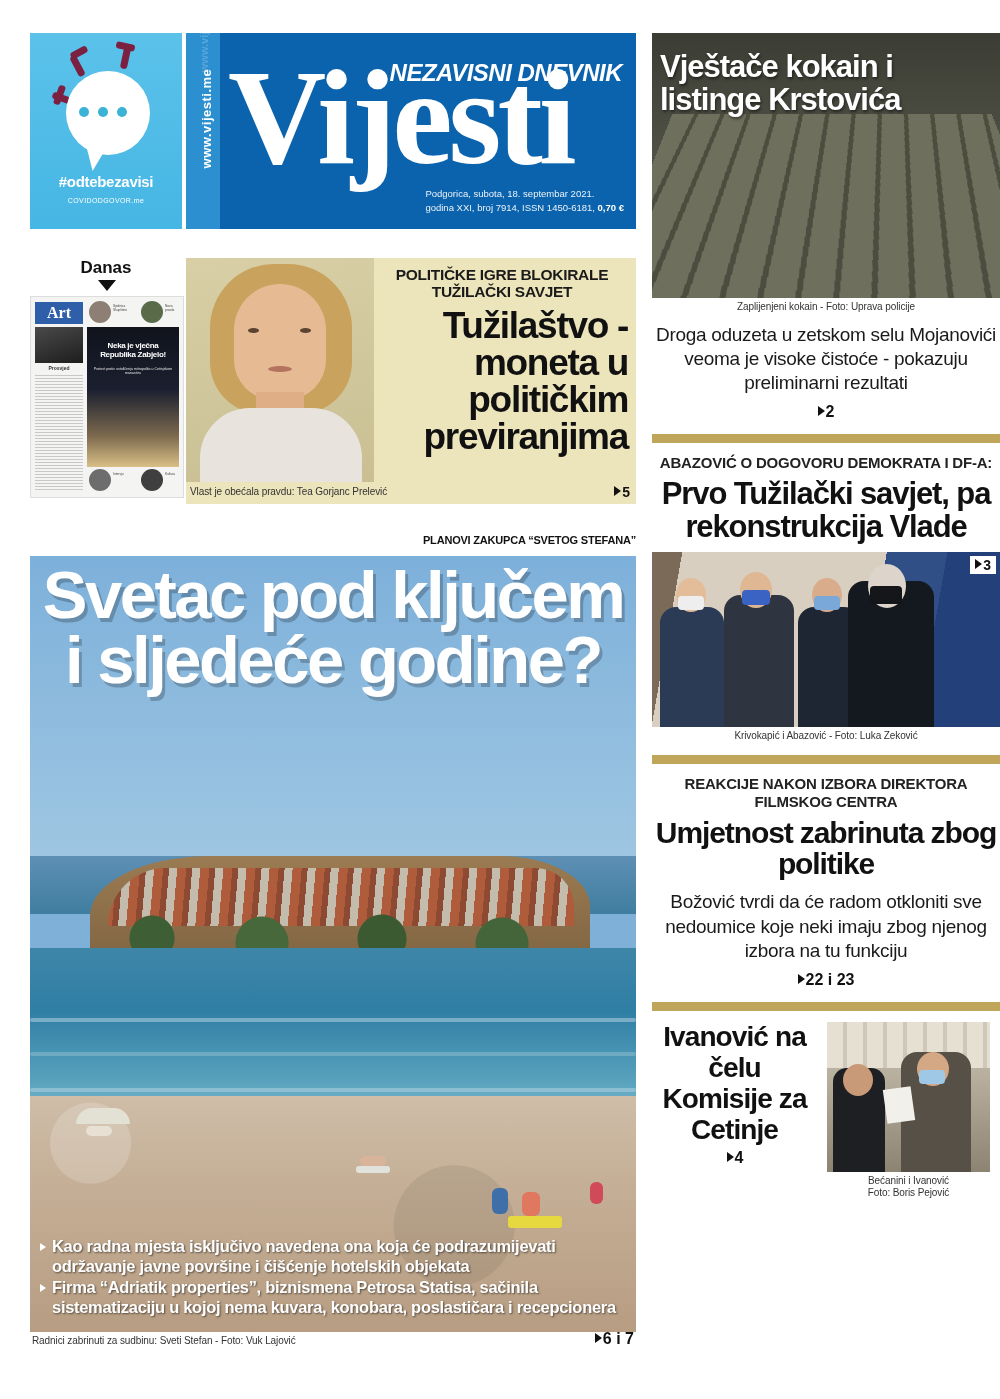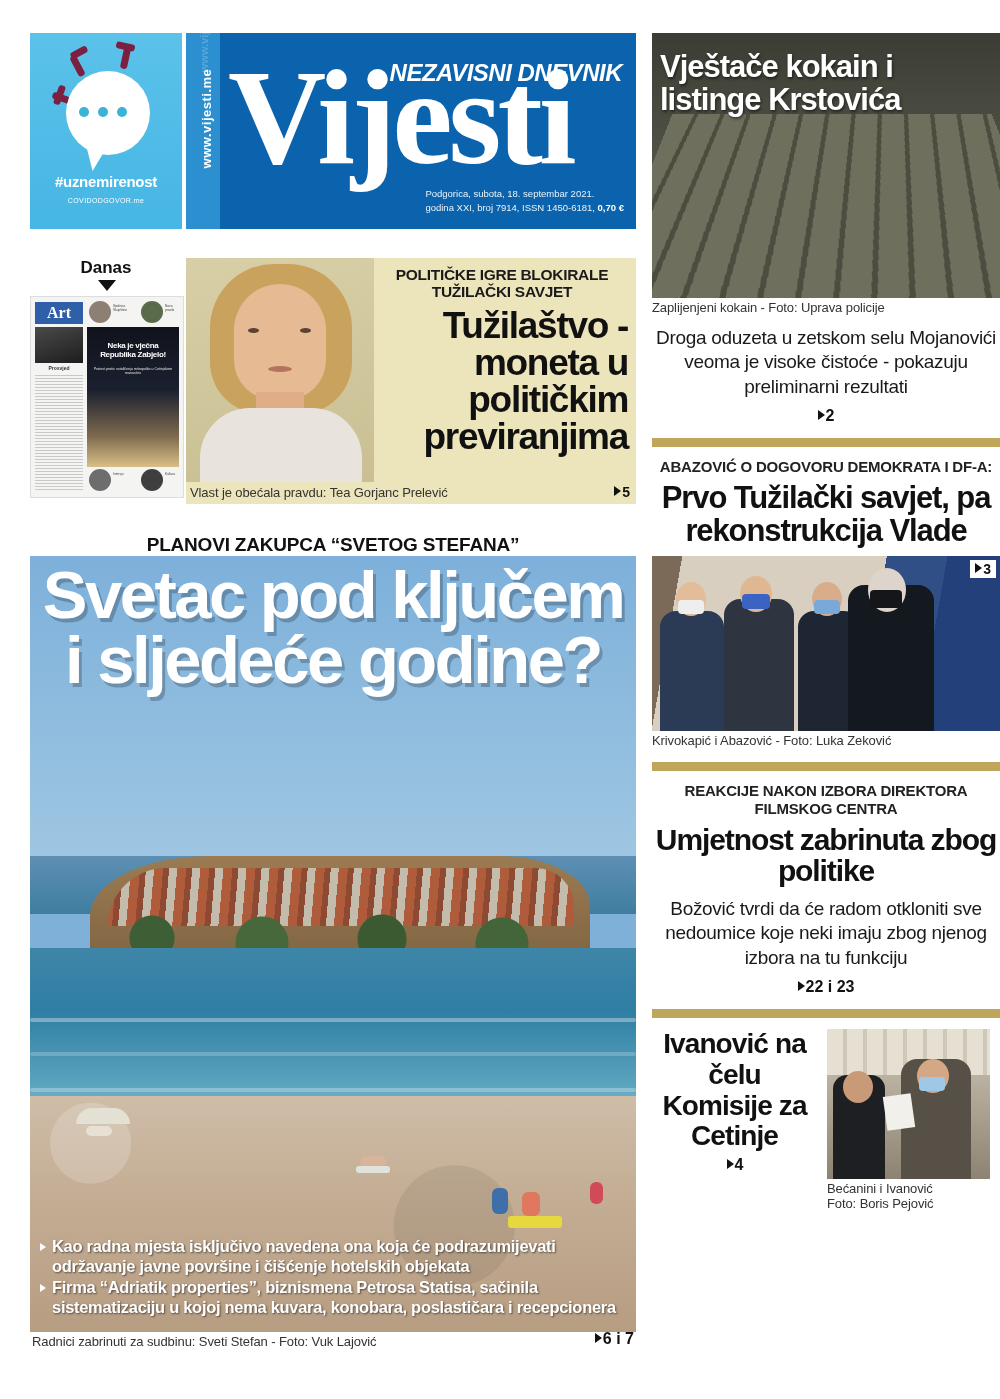--- a/index.html
+++ b/index.html
@@ -2,21 +2,21 @@
 <html><head>
 <meta charset="utf-8">
 <style>
   html,body{margin:0;padding:0;background:#ffffff;}
   body{width:1000px;height:1399px;font-family:"Liberation Sans",sans-serif;color:#111;overflow:hidden;position:relative;}
   .page{position:relative;width:1000px;height:1399px;background:#fff;}
 
   
   .abs{position:absolute;}
   .gold-rule{background:#c0a65a;}
-  .cap{font-size:13px;color:#333;letter-spacing:-0.1px;line-height:1.15;}
+  .cap{font-size:10px;color:#333;letter-spacing:-0.1px;line-height:1.15;text-align:center;}
   .pg{font-weight:bold;font-size:16px;color:#111;white-space:nowrap;}
   .pg .tri{display:inline-block;width:0;height:0;border-top:5px solid transparent;border-bottom:5px solid transparent;border-left:7px solid #111;margin-right:1px;vertical-align:1px;}
   .pg.sm{font-size:14px;}
 
   
   .covid{left:30px;top:33px;width:152px;height:196px;background:linear-gradient(180deg,#5bc2ea 0%,#46b6e4 100%);overflow:hidden;}
   .bubble{position:absolute;left:36px;top:38px;width:84px;height:84px;background:#fff;border-radius:50%;}
   .bubble:after{content:"";position:absolute;left:20px;bottom:-16px;width:22px;height:26px;background:#fff;clip-path:polygon(0 0,100% 0,30% 100%);}
   .dots{position:absolute;left:49px;top:74px;display:flex;gap:9px;}
   .dots i{display:block;width:10px;height:10px;border-radius:50%;background:#3ab3d6;}
@@ -59,21 +59,21 @@
   .face-body{position:absolute;left:14px;top:150px;width:162px;height:80px;background:#e8e4dd;border-radius:50px 50px 0 0;}
   .face-neck{position:absolute;left:70px;top:134px;width:48px;height:34px;background:#dfae86;}
   .tz-txt{position:absolute;left:190px;top:8px;right:8px;}
   .tz-kick{text-align:center;font-weight:bold;font-size:15.5px;line-height:1.12;letter-spacing:-0.3px;color:#1a1a1a;}
   .tz-head{text-align:right;font-weight:bold;font-size:37px;line-height:1.0;letter-spacing:-1.3px;color:#111;margin-top:6px;}
   .tz-capbar{left:186px;top:482px;width:450px;height:22px;background:#ece4bb;}
   .tz-capbar .cap{position:absolute;left:4px;top:4px;}
   .tz-capbar .pg{position:absolute;right:6px;top:2px;}
 
   
-  .ms-kick{left:30px;top:534px;width:606px;text-align:center;font-weight:bold;font-size:19px;letter-spacing:-0.2px;}
+  .ms-kick{left:30px;top:534px;width:606px;text-align:right;font-weight:bold;font-size:11px;letter-spacing:-0.2px;}
   .ms{left:30px;top:556px;width:606px;height:776px;overflow:hidden;background:#7fb0d8;}
   .sky{position:absolute;left:0;top:0;width:606px;height:300px;background:linear-gradient(180deg,#7db0da 0%,#9ec6e2 100%);}
   .sea-far{position:absolute;left:0;top:300px;width:606px;height:58px;background:linear-gradient(180deg,#5e8fb4 0%,#3f7ea0 100%);}
   .island{position:absolute;left:60px;top:300px;width:500px;height:120px;background:linear-gradient(180deg,#9b7b52 0%,#7d6240 100%);border-radius:120px 90px 0 0 / 60px 50px 0 0;}
   .roofs{position:absolute;left:78px;top:312px;width:466px;height:58px;
      background:repeating-linear-gradient(95deg,#b25a3a 0 9px,#8d4630 9px 15px,#c8c2b4 15px 23px);opacity:.92;border-radius:60px 40px 0 0;}
   .trees{position:absolute;left:62px;top:352px;width:500px;height:50px;background:radial-gradient(circle at 12% 60%,#3e5e35 0 22px,transparent 23px),radial-gradient(circle at 34% 70%,#47683a 0 26px,transparent 27px),radial-gradient(circle at 58% 62%,#3b5a32 0 24px,transparent 25px),radial-gradient(circle at 82% 72%,#44643a 0 26px,transparent 27px);}
   .sea{position:absolute;left:0;top:392px;width:606px;height:180px;background:linear-gradient(180deg,#3e86a8 0%,#2f7ea4 35%,#5aa3be 75%,#8cc0d2 100%);}
   .wave{position:absolute;left:0;width:606px;height:4px;background:rgba(255,255,255,.35);border-radius:4px;}
   .beach{position:absolute;left:0;top:540px;width:606px;height:236px;background:linear-gradient(180deg,#cfbda8 0%,#c4ae95 40%,#b79d82 100%);}
@@ -131,21 +131,21 @@
     <div class="spike" style="left:92px;top:14px;width:7px;height:22px;transform:rotate(12deg);"></div>
     <div class="spike" style="left:86px;top:10px;width:19px;height:7px;transform:rotate(12deg);"></div>
     <div class="spike" style="left:22px;top:62px;width:22px;height:7px;transform:rotate(20deg);"></div>
     <div class="spike" style="left:26px;top:52px;width:7px;height:20px;transform:rotate(20deg);"></div>
     <div class="bubble"></div>
     <div class="dots">
         <i></i>
         <i></i>
         <i></i>
       </div>
-    <div class="covid-tag">#uznemirenost</div>
+    <div class="covid-tag">#odtebezavisi</div>
     <div class="covid-sub"><span>COVIDODGOVOR</span><span>.me</span></div>
   </div>
 
   <div class="abs masthead">
     <div class="url-strip">
       <div class="faint">www.vijesti.me</div>
       <span>www.vijesti.me</span>
     </div>
     <div class="kicker">NEZAVISNI DNEVNIK</div>
     <div class="logo">Vijesti</div>

